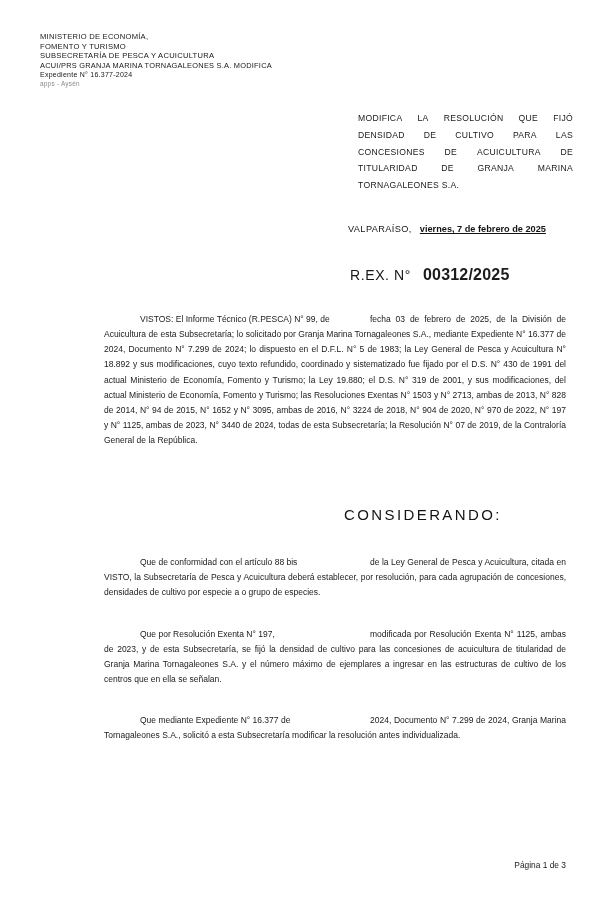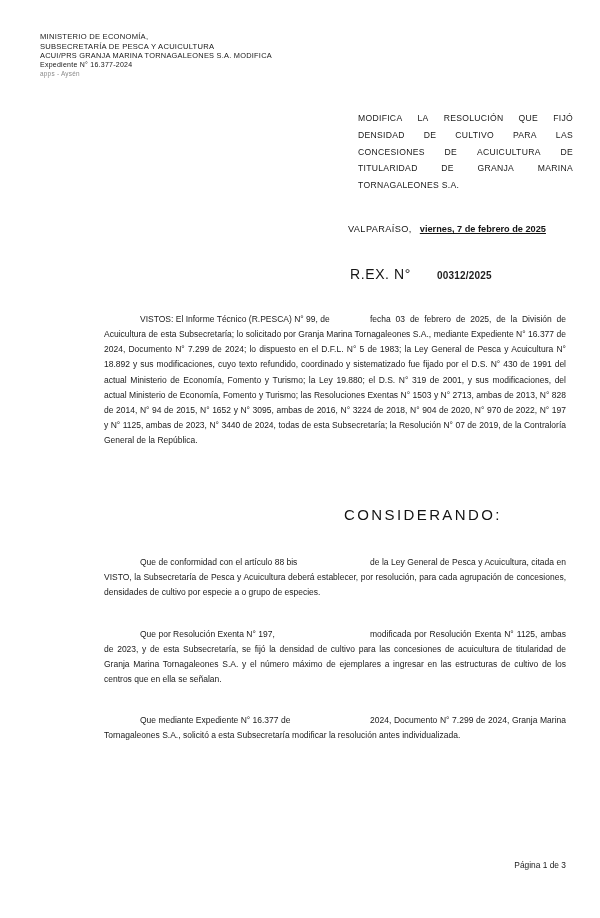--- a/index.html
+++ b/index.html
@@ -100,23 +100,23 @@
     display: flex;
     align-items: baseline;
     white-space: nowrap;
   }
   .resolution-row .rex-label {
     font-size: 14px;
     letter-spacing: 0.6px;
     color: #161616;
   }
   .resolution-row .rex-number {
-    font-size: 10px;
+    font-size: 16px;
     font-weight: bold;
-    margin-left: 26px;
+    margin-left: 12px;
     letter-spacing: 0.2px;
     text-align: right;
   }
 
   
   .body-area {
     position: absolute;
     left: 104px;
     top: 312px;
     width: 462px;
@@ -161,20 +161,21 @@
     color: #1a1a1a;
   }
 </style>
 </head>
 <body>
 
 <div class="page">
 
   <div class="letterhead">
     <div class="lh-line">MINISTERIO DE ECONOMÍA,</div>
+    <div class="lh-line">FOMENTO Y TURISMO</div>
     <div class="lh-line underline">SUBSECRETARÍA DE PESCA Y ACUICULTURA</div>
     <div class="lh-line sub">ACUI/PRS GRANJA MARINA TORNAGALEONES S.A. MODIFICA</div>
     <div class="lh-line small">Expediente N° 16.377-2024</div>
     <div class="lh-line faint">apps - Aysén</div>
   </div>
 
   <div class="title-block">
     <span class="tb-line spread">
       <span>MODIFICA</span>
       <span>LA</span>

